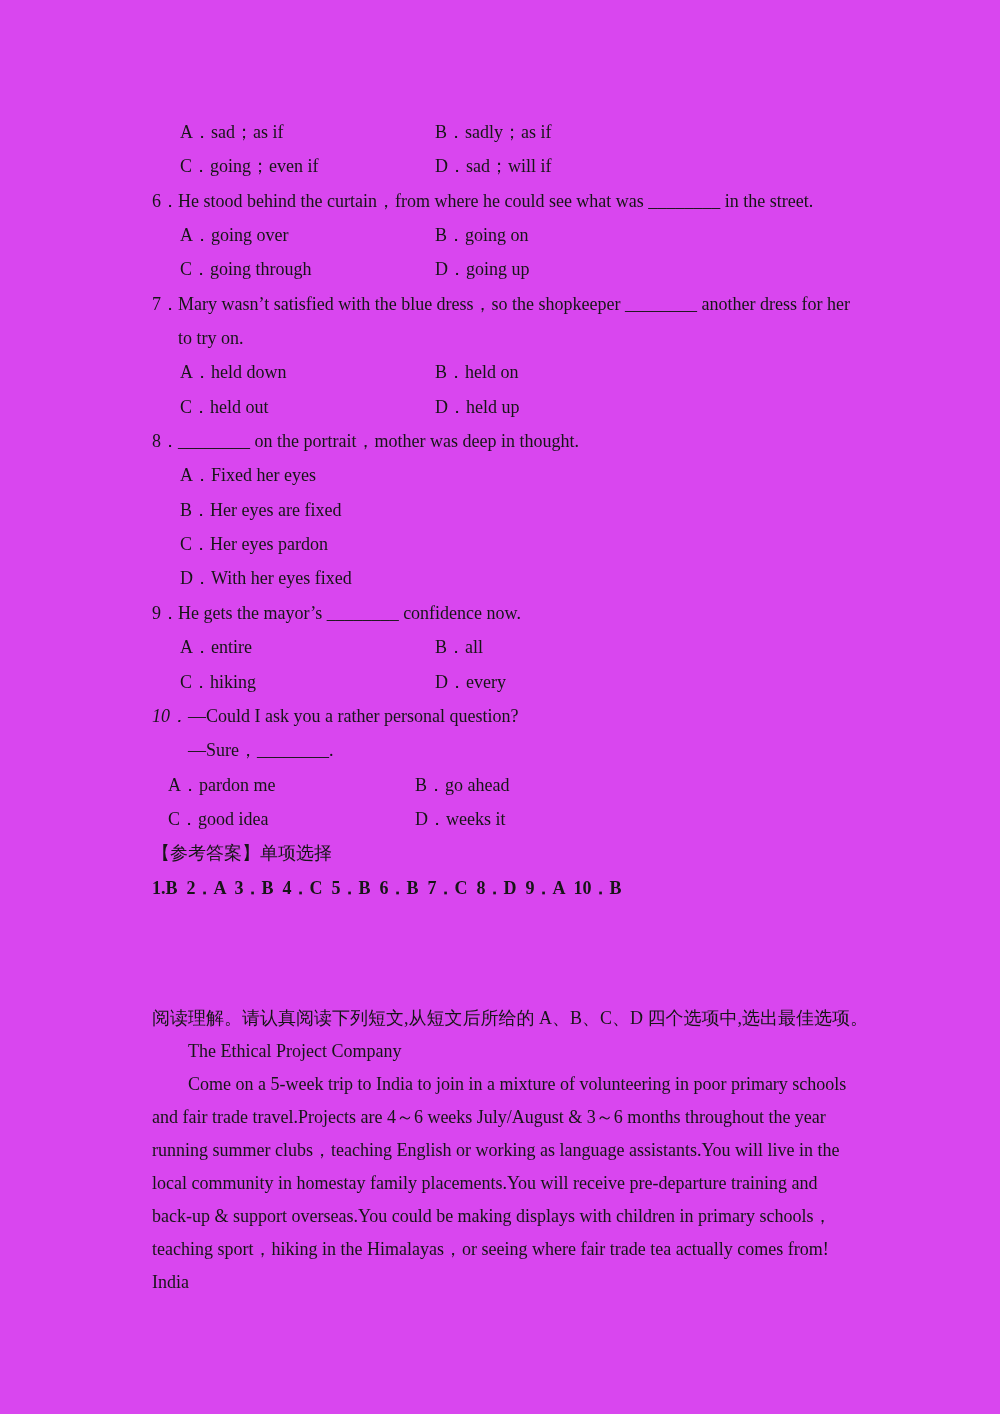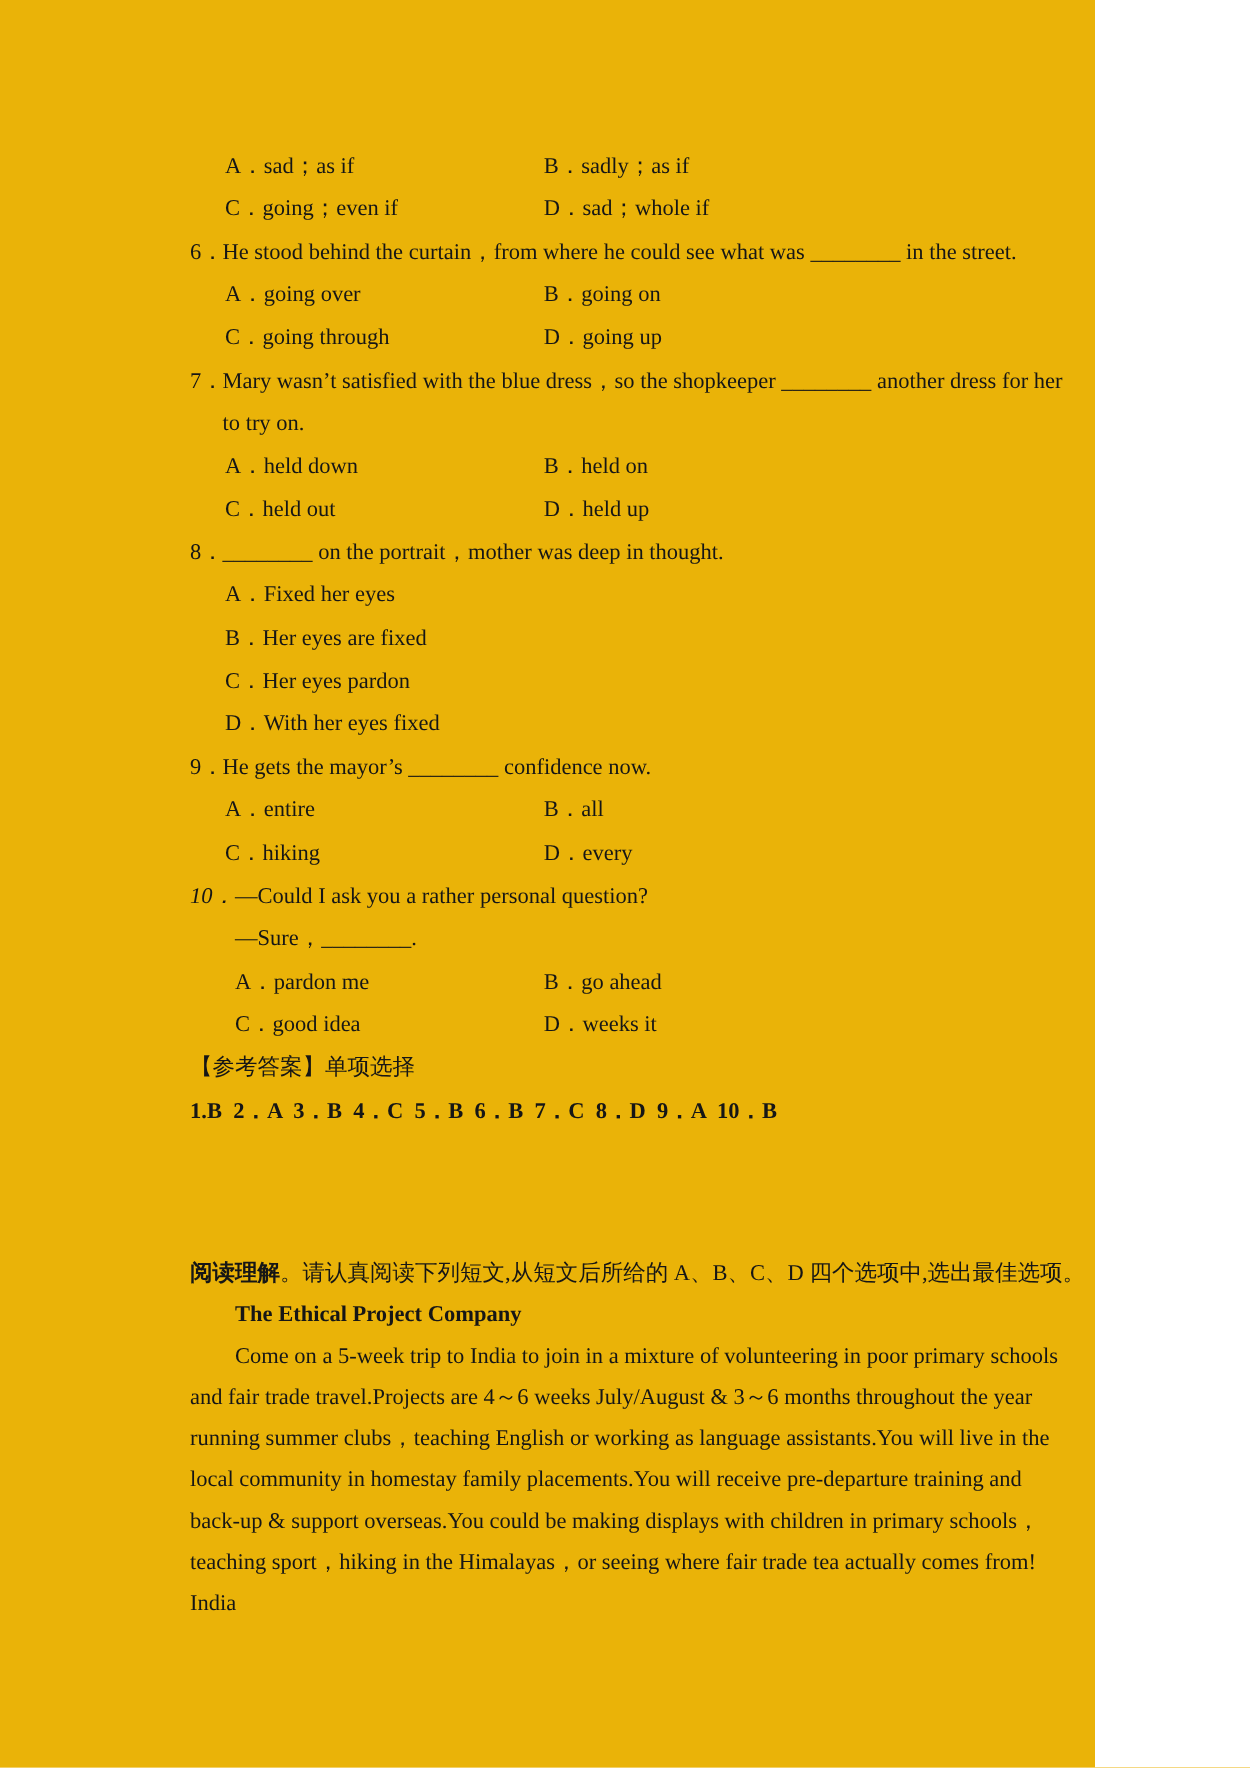--- a/index.html
+++ b/index.html
@@ -4,65 +4,65 @@
 <style>
   * { margin:0; padding:0; box-sizing:border-box; }
   html, body { width:1000px; }
   body {
     background:#ffffff;
     font-family:"Liberation Serif","DejaVu Serif",serif;
     color:#161616;
   }
   .page {
     position:relative;
-    width:876px; height:1414px;
-    background:#eab308;
+    width:1000px; height:1414px;
+    background:#d946ef;
     overflow:hidden;
   }
   .content {
     position:absolute;
     left:152px; top:115px;
     width:760px;
   }
   .row { font-size:18px; white-space:nowrap; }
   .sec1 .row { line-height:34.35px; height:34.35px; }
   .sec2 .row { line-height:33px; height:33px; }
 
   
   .colA { display:inline-block; margin-left:28px; width:255px; }
-  .ind10 .colA { margin-left:36px; width:247px; }
+  .ind10 .colA { margin-left:16px; width:247px; }
   .colB { display:inline-block; }
 
   
   .qnum { display:inline-block; width:26px; }
   .q10 .qnum { width:36px;font-style:italic; }
   .cont { padding-left:26px; }
   .cont10 { padding-left:36px; }
 
   
   .optsingle { padding-left:28px; }
 
   .pre { white-space:pre;font-weight:bold; }
-  .bold { font-weight:bold; }
+  .bold { font-weight:normal; }
   .indent { padding-left:36px; }
   .spacer { height:97px; }
 </style>
 </head>
 <body>
 
 <div class="page">
   <div class="content">
 
     <section class="sec1">
 
       <div class="row">
         <span class="colA">A．sad；as if</span><span class="colB">B．sadly；as if</span>
       </div>
       <div class="row">
-        <span class="colA">C．going；even if</span><span class="colB">D．sad；whole if</span>
+        <span class="colA">C．going；even if</span><span class="colB">D．sad；will if</span>
       </div>
 
       <div class="row">
         <span class="qnum">6．</span><span>He stood behind the curtain，from where he could see what was ________ in the street.</span>
       </div>
       <div class="row">
         <span class="colA">A．going over</span><span class="colB">B．going on</span>
       </div>
       <div class="row">
         <span class="colA">C．going through</span><span class="colB">D．going up</span>

